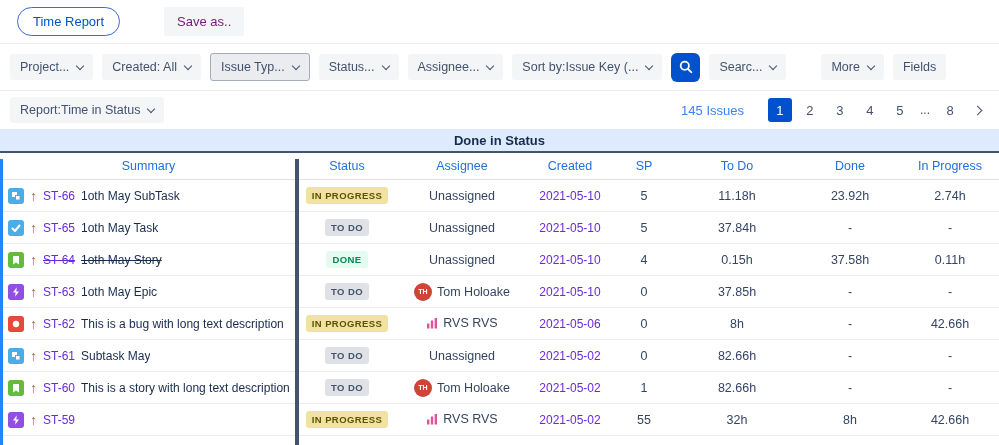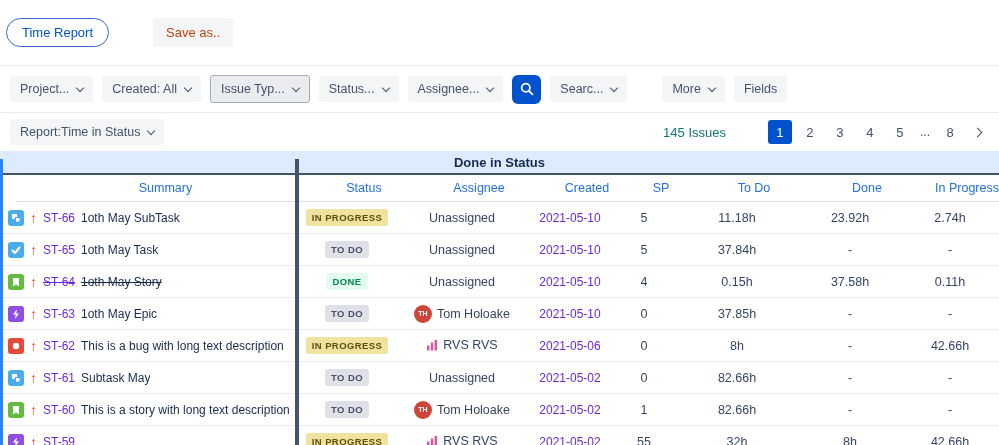--- a/index.html
+++ b/index.html
@@ -1,45 +1,45 @@
 <!DOCTYPE html>
 <html><head>
 <meta charset="utf-8">
 <style>
   * { box-sizing: border-box; margin: 0; padding: 0; }
   body { font-family: "Liberation Sans", sans-serif; background: #fff; }
   .app { width: 999px; height: 445px; position: relative; background: #fff; color: #172B4D; overflow: hidden; }
 
   
-  .topbar { height: 66px; display: flex; align-items: center; padding: 0 6px; border-bottom: 1px solid #EBECF0; }
+  .topbar { height: 44px; display: flex; align-items: center; padding: 0 17px; border-bottom: 1px solid #EBECF0; }
   .btn-pill { background: #fff; border: 1.5px solid #3D66D4; color: #0052CC; border-radius: 15px; padding: 6px 15px; font-size: 13px; cursor: pointer; font-family: inherit; }
-  .btn-gray { background: #F4F5F7; border: none; color: #c2410c; border-radius: 3px; padding: 7px 13px; font-size: 13px; cursor: pointer; font-family: inherit; margin-left: 44px; }
+  .btn-gray { background: #F4F5F7; border: none; color: #701a75; border-radius: 3px; padding: 7px 13px; font-size: 13px; cursor: pointer; font-family: inherit; margin-left: 44px; }
 
   
   .filterbar { height: 47px; display: flex; align-items: center; gap: 9px; padding: 0 10px; border-bottom: 1px solid #EBECF0; }
   .chip { background: #F4F5F7; border: none; color: #42526E; border-radius: 3px; padding: 6px 10px; font-size: 12.5px; display: inline-flex; align-items: center; cursor: pointer; white-space: nowrap; font-family: inherit; }
   .chip.active { background: #EBECF0; border: 1px solid #A5ADBA; }
   .chev { display: inline-block; width: 6px; height: 6px; border-right: 1.6px solid #42526E; border-bottom: 1.6px solid #42526E; transform: rotate(45deg); margin-left: 8px; margin-top: -3px; }
   .chev-right { transform: rotate(-45deg); margin: 0; border-color: #42526E; width: 7px; height: 7px; }
   .search-btn { width: 29px; height: 29px; background: #0052CC; border: none; border-radius: 6px; display: inline-flex; align-items: center; justify-content: center; cursor: pointer; }
   .gap-more { margin-left: 26px; }
 
   
   .reportbar { height: 38px; display: flex; align-items: center; justify-content: space-between; padding: 0 12px 0 10px; }
-  .issues-count { font-size: 13px; color: #0f766e; margin-right: 36px; }
+  .issues-count { font-size: 13px; color: #3b82f6; margin-right: 18px; }
   .pager { display: flex; align-items: center; gap: 6px; }
   .page-btn { min-width: 24px; height: 24px; border: none; background: transparent; color: #42526E; font-size: 13px; border-radius: 3px; cursor: pointer; display: inline-flex; align-items: center; justify-content: center; font-family: inherit; padding: 0 5px; }
   .page-btn.current { background: #0052CC; color: #fff; }
   .page-ellipsis { color: #42526E; font-size: 12px; padding: 0 2px; }
   .next-btn { background: transparent; border: none; cursor: pointer; padding: 4px 6px; display: inline-flex; align-items: center; }
 
   
   .band { height: 24px; background: #DEEBFF; border-bottom: 2px solid #44546F; display: flex; align-items: center; justify-content: center; font-size: 13px; font-weight: 700; color: #172B4D; }
   .thead, .trow { display: grid; grid-template-columns: 297px 100px 130px 86px 62px 124px 102px 98px; align-items: center; }
-  .thead { height: 27px; border-bottom: 1px solid #DFE1E6; background: #fff; margin-left: 17px; }
+  .thead { height: 27px; border-bottom: 1px solid #DFE1E6; background: #fff; }
   .hcell { text-align: center; font-size: 12.5px; color: #2470DC; }
   .trow { height: 32px; border-bottom: 1px solid #EBECF0; background: #fff; }
   .cell { text-align: center; font-size: 12.5px; color: #344563; }
   .c-summary { display: flex; align-items: center; gap: 6px; padding-left: 8px; text-align: left; overflow: hidden; white-space: nowrap; }
   .c-created { color: #6d28d9; font-size: 12px; }
   .ikey { color: #6d28d9; font-size: 12px; text-decoration: none; cursor: pointer; flex: 0 0 auto; }
   .isum { color: #172B4D; font-size: 12px; overflow: hidden; text-overflow: ellipsis; }
   .resolved .ikey, .resolved .isum { text-decoration: line-through; }
   .itype { width: 16px; height: 16px; flex: 0 0 16px; display: inline-flex; }
   .prio { color: #E9492B; font-weight: 700; font-size: 14px; line-height: 1; flex: 0 0 auto; }
@@ -78,20 +78,24 @@
         <span class="chev"></span>
       </button>
     <button class="chip">
         <span>Status...</span>
         <span class="chev"></span>
       </button>
     <button class="chip">
         <span>Assignee...</span>
         <span class="chev"></span>
       </button>
+    <button class="chip">
+        <span>Sort by:Issue Key (...</span>
+        <span class="chev"></span>
+      </button>
     <button class="search-btn">
       <svg width="16" height="16" viewBox="0 0 16 16">
           <circle cx="6.8" cy="6.8" r="4.1" stroke="#fff" stroke-width="1.8" fill="none"></circle>
           <line x1="10" y1="10" x2="13.4" y2="13.4" stroke="#fff" stroke-width="1.8" stroke-linecap="round"></line>
         </svg>
     </button>
     <button class="chip">
         <span>Searc...</span>
         <span class="chev"></span>
       </button>

